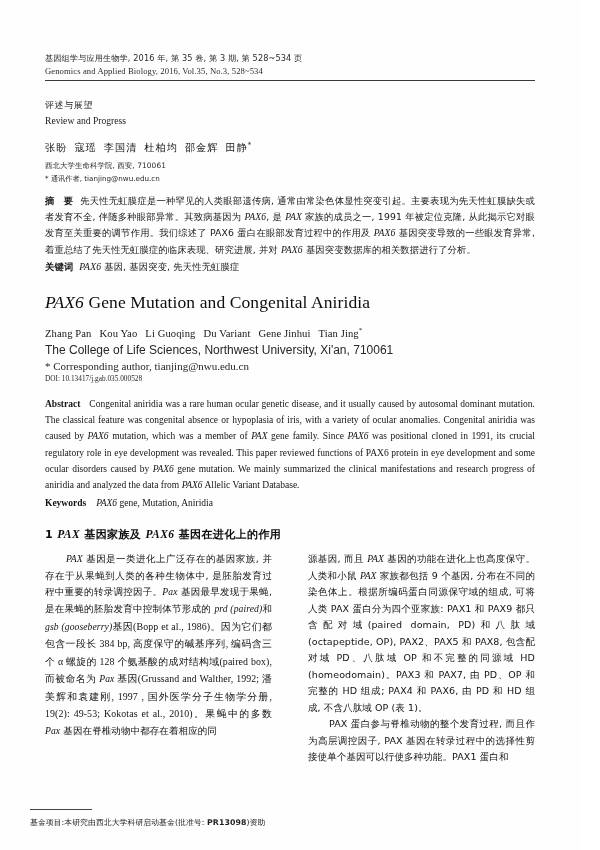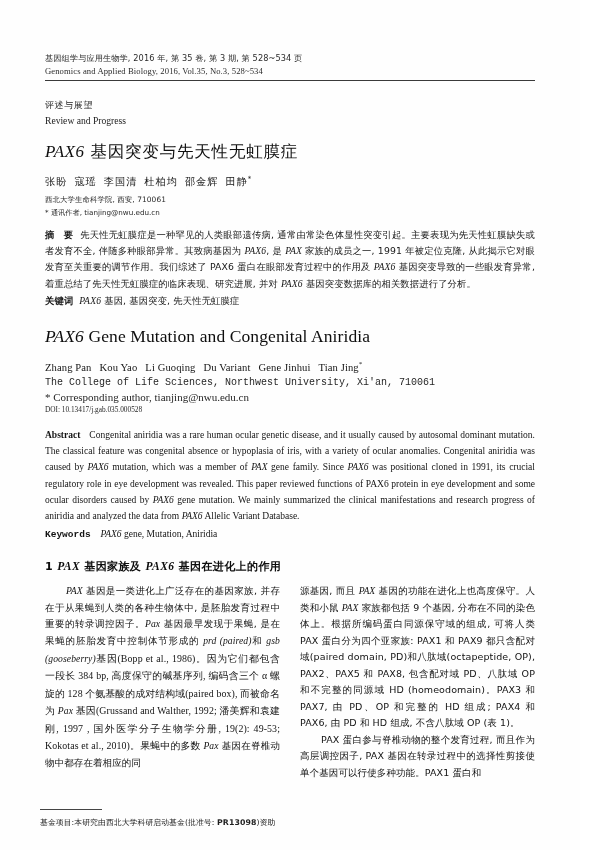--- a/index.html
+++ b/index.html
@@ -126,22 +126,22 @@
 
   .en-authors {
     font-size: 10.6px;
     font-family: "Liberation Serif", serif;
     color: #141414;
     margin-bottom: 4px;
     letter-spacing: 0.1px;
   }
   .en-authors .sep { display: inline-block; width: 8px; }
   .en-affil {
-    font-size: 10px;
-    font-family: Liberation Mono, monospace;
+    font-size: 12px;
+    font-family: Liberation Sans, sans-serif;
     color: #262626;
     margin-bottom: 3px;
   }
   .en-corr {
     font-size: 11px;
     font-family: "Liberation Serif", serif;
     color: #262626;
     margin-bottom: 2px;
   }
   .doi {
@@ -162,62 +162,62 @@
   }
   .en-abs .lbl { font-weight: bold; margin-right: 9px; }
   .en-abs i, .en-kw i { font-style: italic; }
   .en-kw {
     font-size: 9.5px;
     font-family: "Liberation Serif", serif;
     line-height: 1.7;
     color: #131313;
     margin-bottom: 16px;
   }
-  .en-kw .lbl { font-weight: bold; margin-right: 10px; font-family: Liberation Mono, monospace; }
+  .en-kw .lbl { font-weight: bold; margin-right: 10px; }
 
   
   .sec-head {
     font-size: 11px;
     font-family: "DejaVu Sans", "Liberation Sans", sans-serif;
     font-weight: bold;
     color: #0d0d0d;
     letter-spacing: 0.4px;
     margin-bottom: 9px;
   }
   .sec-head i {
     font-family: "Liberation Serif", serif;
     font-style: italic;
     font-weight: bold;
     font-size: 11.5px;
   }
 
   .cols {
     display: flex;
-    gap: 20px;
+    gap: 36px;
   }
   .col { width: 245px; }
   .cn-body {
     font-size: 9.5px;
     font-family: "DejaVu Sans", "Liberation Sans", sans-serif;
     line-height: 1.74;
     color: #121212;
     text-align: justify;
     letter-spacing: 0.1px;
   }
   .cn-body p { margin: 0; }
   .cn-body .indent { text-indent: 21px; }
   .cn-body .rm {
     font-family: "Liberation Serif", serif;
     font-size: 9.9px;
   }
 
   
   .footnote {
     position: absolute;
-    left: 40px;
+    left: 30px;
     bottom: 22px;
     width: 510px;
   }
   .fn-rule {
     width: 62px;
     border-bottom: 0.9px solid #444;
     margin-bottom: 7px;
   }
   .fn-text {
     font-size: 7.8px;
@@ -238,23 +238,20 @@
       <div class="en">Genomics and Applied Biology, 2016, Vol.35, No.3, 528~534</div>
     </div>
     <div class="runhead-rule"></div>
   </div>
 
   <div class="kicker">
     <div class="cn">评述与展望</div>
     <div class="en">Review and Progress</div>
   </div>
 
-  <div class="cn-title">
-    <span class="gene">PAX6</span><span> 基因突变与先天性无虹膜症</span>
-  </div>
 
   <div class="cn-authors">
     <span>张盼</span><span class="sep"></span><span>寇瑶</span><span class="sep"></span><span>李国清</span><span class="sep"></span><span>杜柏均</span><span class="sep"></span><span>邵金辉</span><span class="sep"></span><span>田静</span><span class="sup">*</span>
   </div>
   <div class="affil">西北大学生命科学院, 西安, 710061</div>
   <div class="corr">* 通讯作者, tianjing@nwu.edu.cn</div>
 
   <div class="cn-abs">
     <span class="lbl">摘  要</span><span>先天性无虹膜症是一种罕见的人类眼部遗传病, 通常由常染色体显性突变引起。主要表现为先天性虹膜缺失或者发育不全, 伴随多种眼部异常。其致病基因为 </span><i>PAX6</i><span>, 是 </span><i>PAX</i><span> 家族的成员之一, 1991 年被定位克隆, 从此揭示它对眼发育至关重要的调节作用。我们综述了 PAX6 蛋白在眼部发育过程中的作用及 </span><i>PAX6</i><span> 基因突变导致的一些眼发育异常, 着重总结了先天性无虹膜症的临床表现、研究进展, 并对 </span><i>PAX6</i><span> 基因突变数据库的相关数据进行了分析。</span>
   </div>

